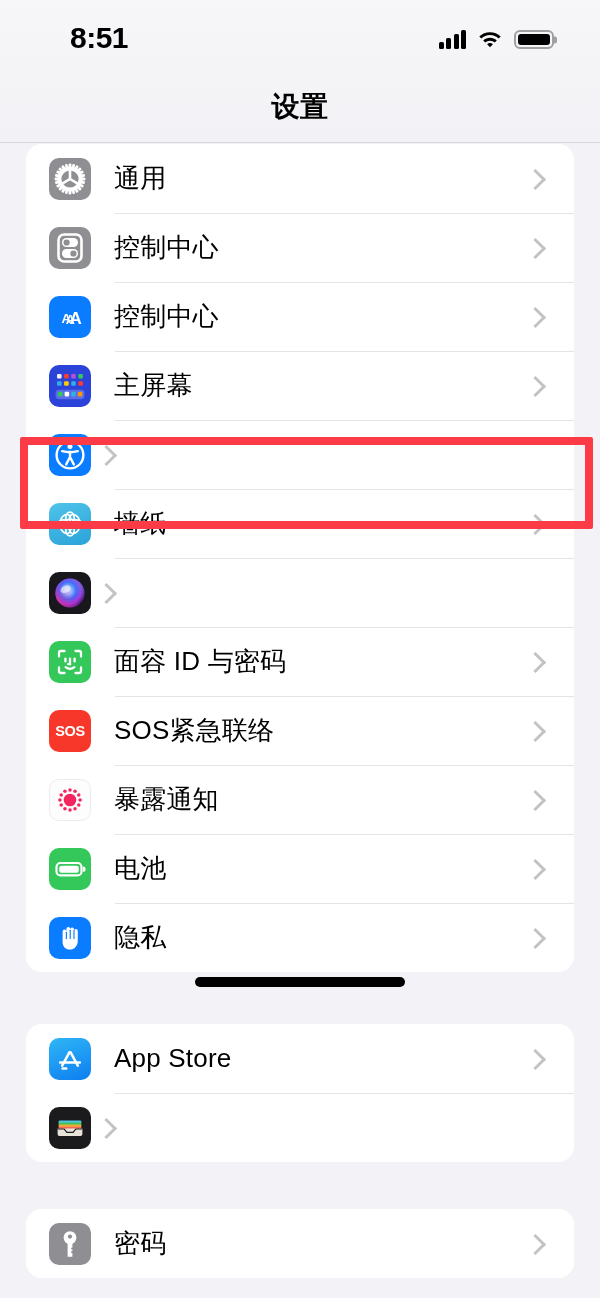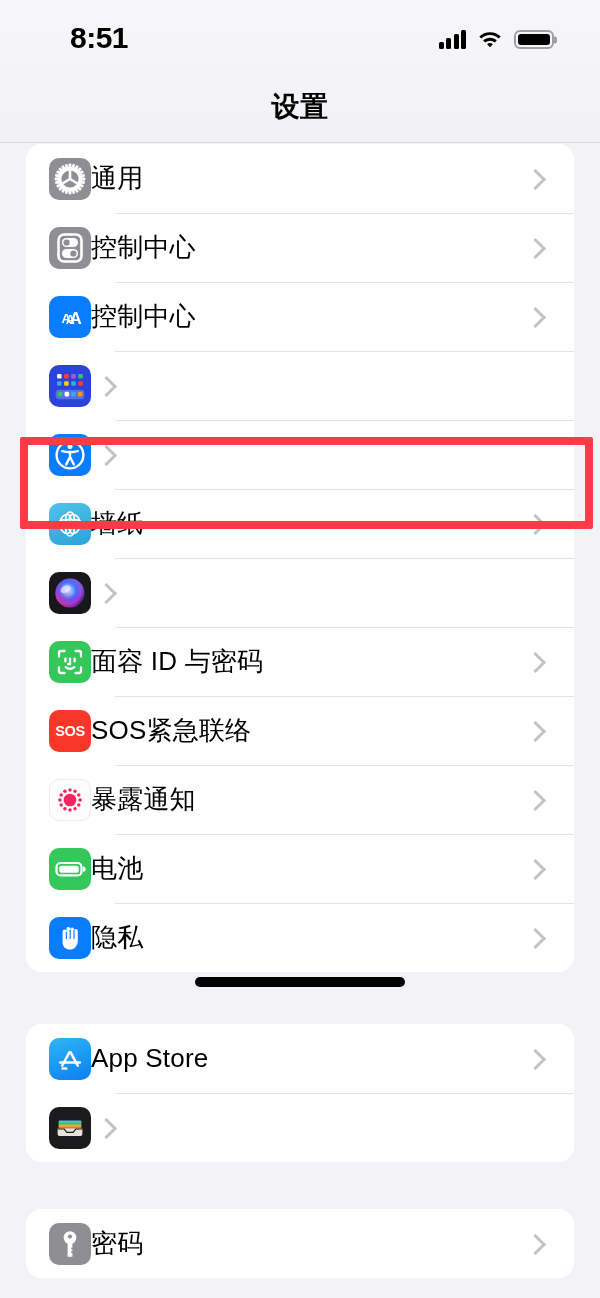--- a/index.html
+++ b/index.html
@@ -113,20 +113,21 @@
     position: absolute;
     left: 89px; right: 0; top: 0;
     height: 1px;
     background: #e4e4e7;
   }
   .row .label {
     flex: 1;
     font-size: 26px;
     color: #000;
     letter-spacing: 0.2px;
+    padding-left: 23px;
     white-space: nowrap;
   }
   .chev {
     width: 30px; height: 30px;
     margin-right: 24px;
     position: relative;
     flex: none;
   }
   .chev::before{
     content:"";
@@ -300,20 +301,21 @@
               <rect x="22.2" y="16.2" width="4.6" height="4.6" rx="1.1" fill="#32ade6"></rect>
               <rect x="29.3" y="16.2" width="4.6" height="4.6" rx="1.1" fill="#ff3b30"></rect>
               <rect x="6.6" y="24.8" width="28.8" height="9.4" rx="3.4" fill="#5a6ce8"></rect>
               <rect x="9" y="26.8" width="4.6" height="4.6" rx="1.1" fill="#34c759"></rect>
               <rect x="15.6" y="26.8" width="4.6" height="4.6" rx="1.1" fill="#ffffff"></rect>
               <rect x="22.2" y="26.8" width="4.6" height="4.6" rx="1.1" fill="#32ade6"></rect>
               <rect x="28.8" y="26.8" width="4.6" height="4.6" rx="1.1" fill="#ff9500"></rect>
             </g>
           </svg>
         </div>
+        <div class="label">主屏幕</div>
         <div class="chev"></div>
       </div>
 
       <div class="row">
         <div class="ic" style="background:#0a7cff">
           <svg viewBox="0 0 42 42" width="42" height="42">
             <circle cx="21" cy="21" r="13.4" fill="none" stroke="#fff" stroke-width="2.4"></circle>
             <circle cx="21" cy="12.6" r="2.5" fill="#fff"></circle>
             <path d="M13.2 17.2 Q21 19.4 28.8 17.2" stroke="#fff" stroke-width="2.4" fill="none" stroke-linecap="round"></path>
             <path d="M21 17.6 L21 23 L17.2 30.4 M21 23 L24.8 30.4" stroke="#fff" stroke-width="2.4" fill="none" stroke-linecap="round" stroke-linejoin="round"></path>

